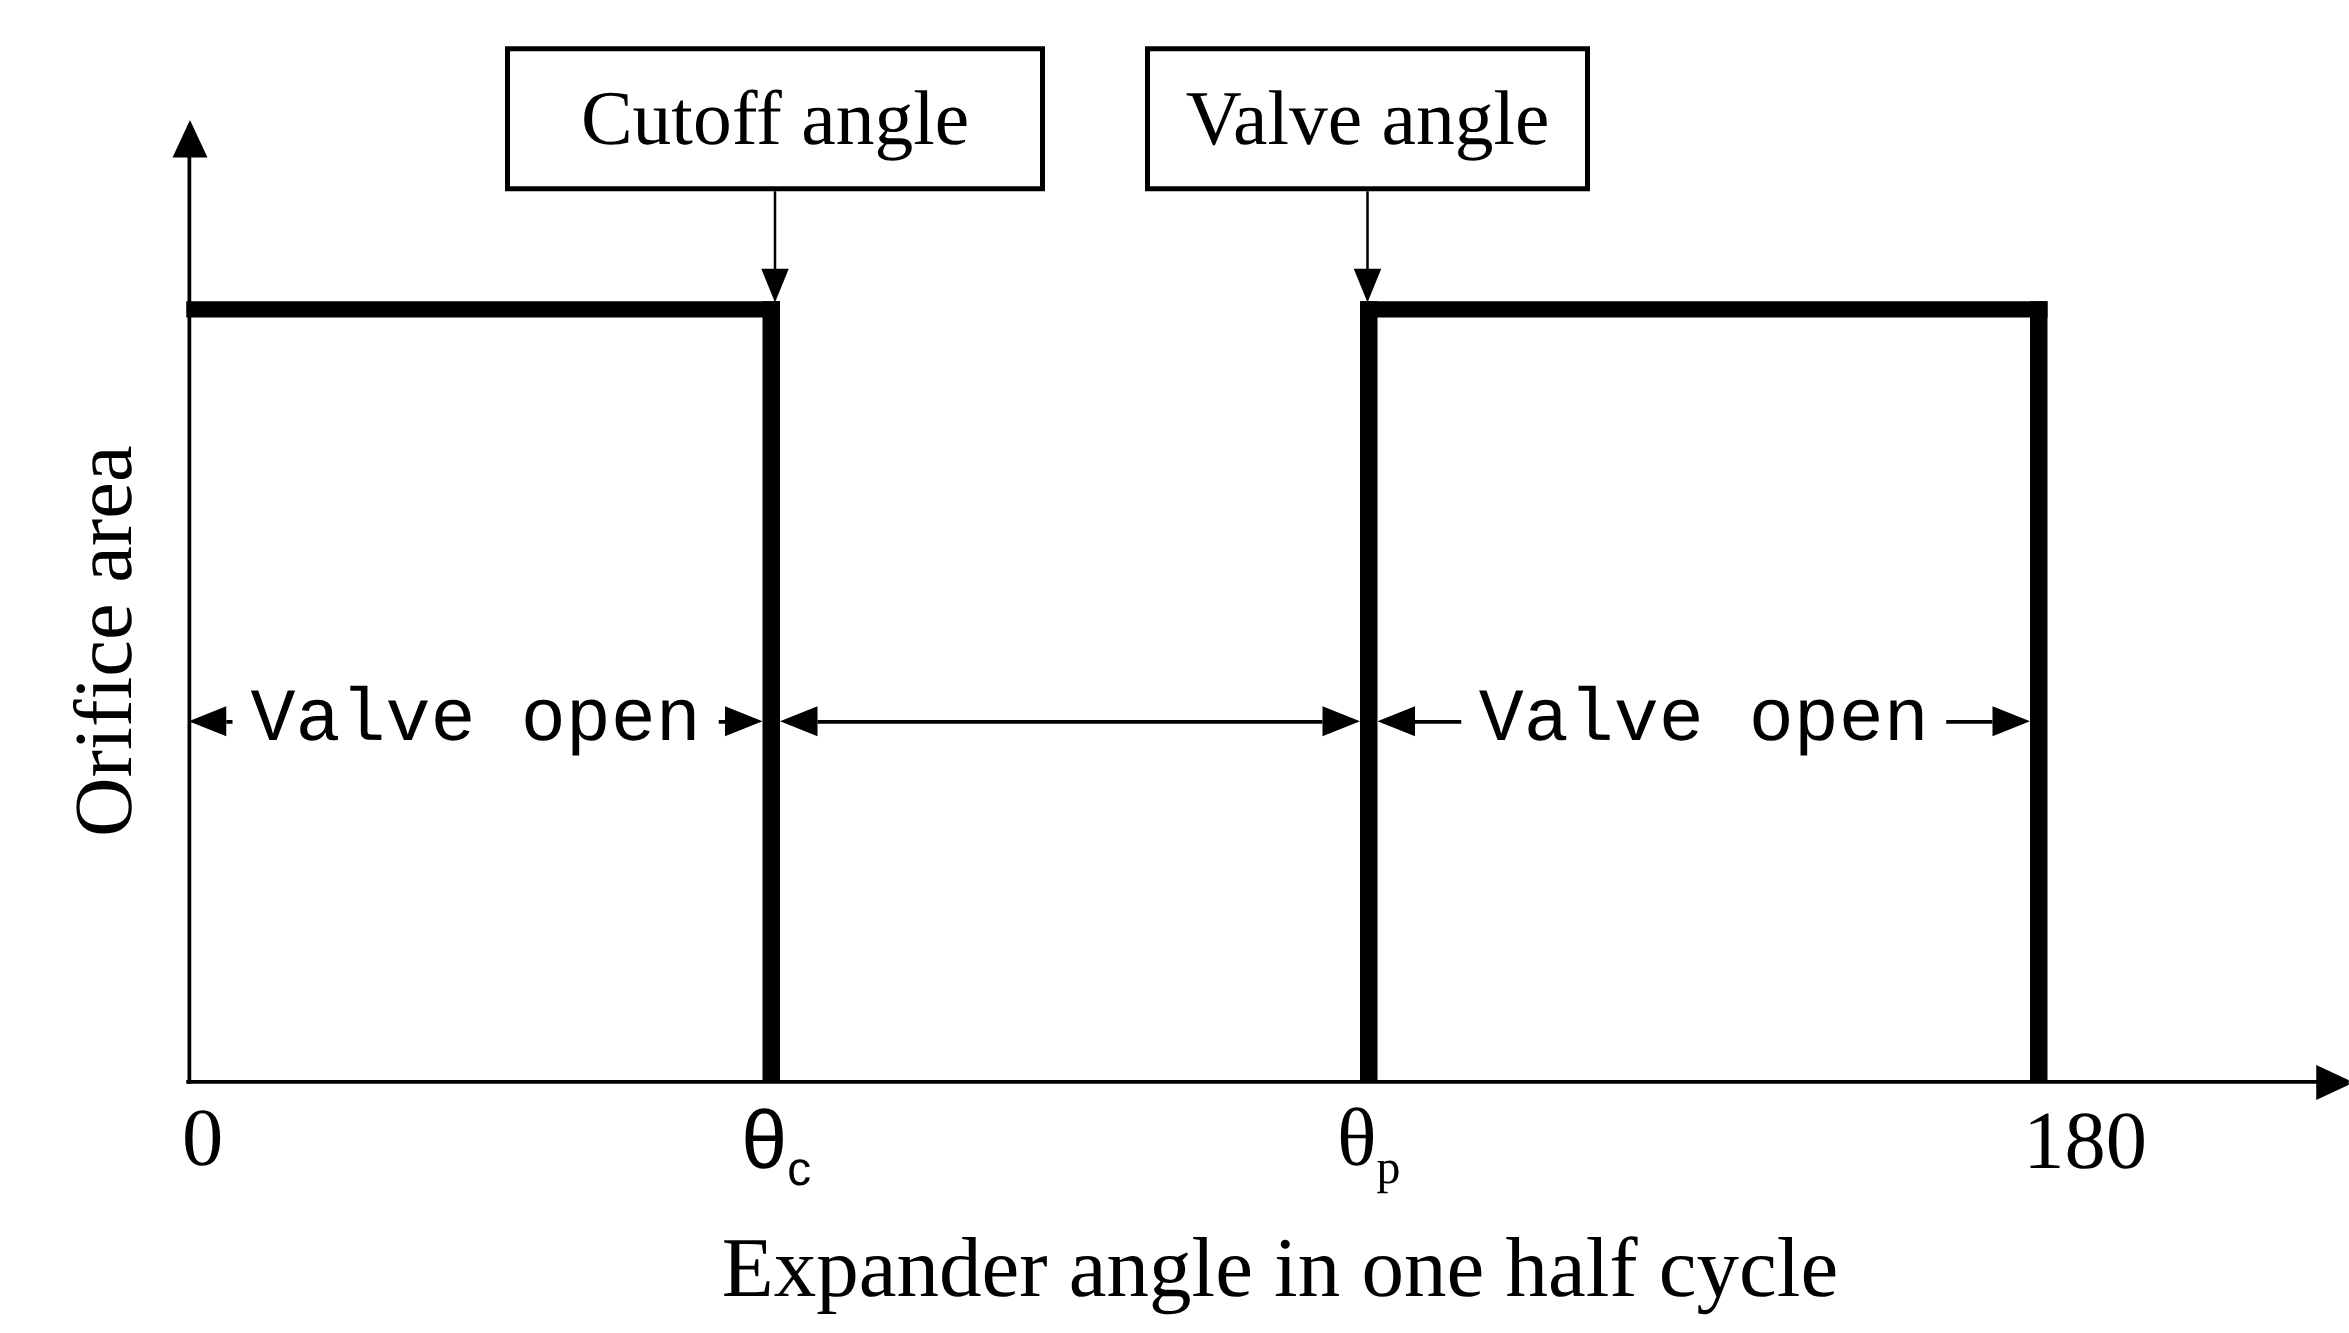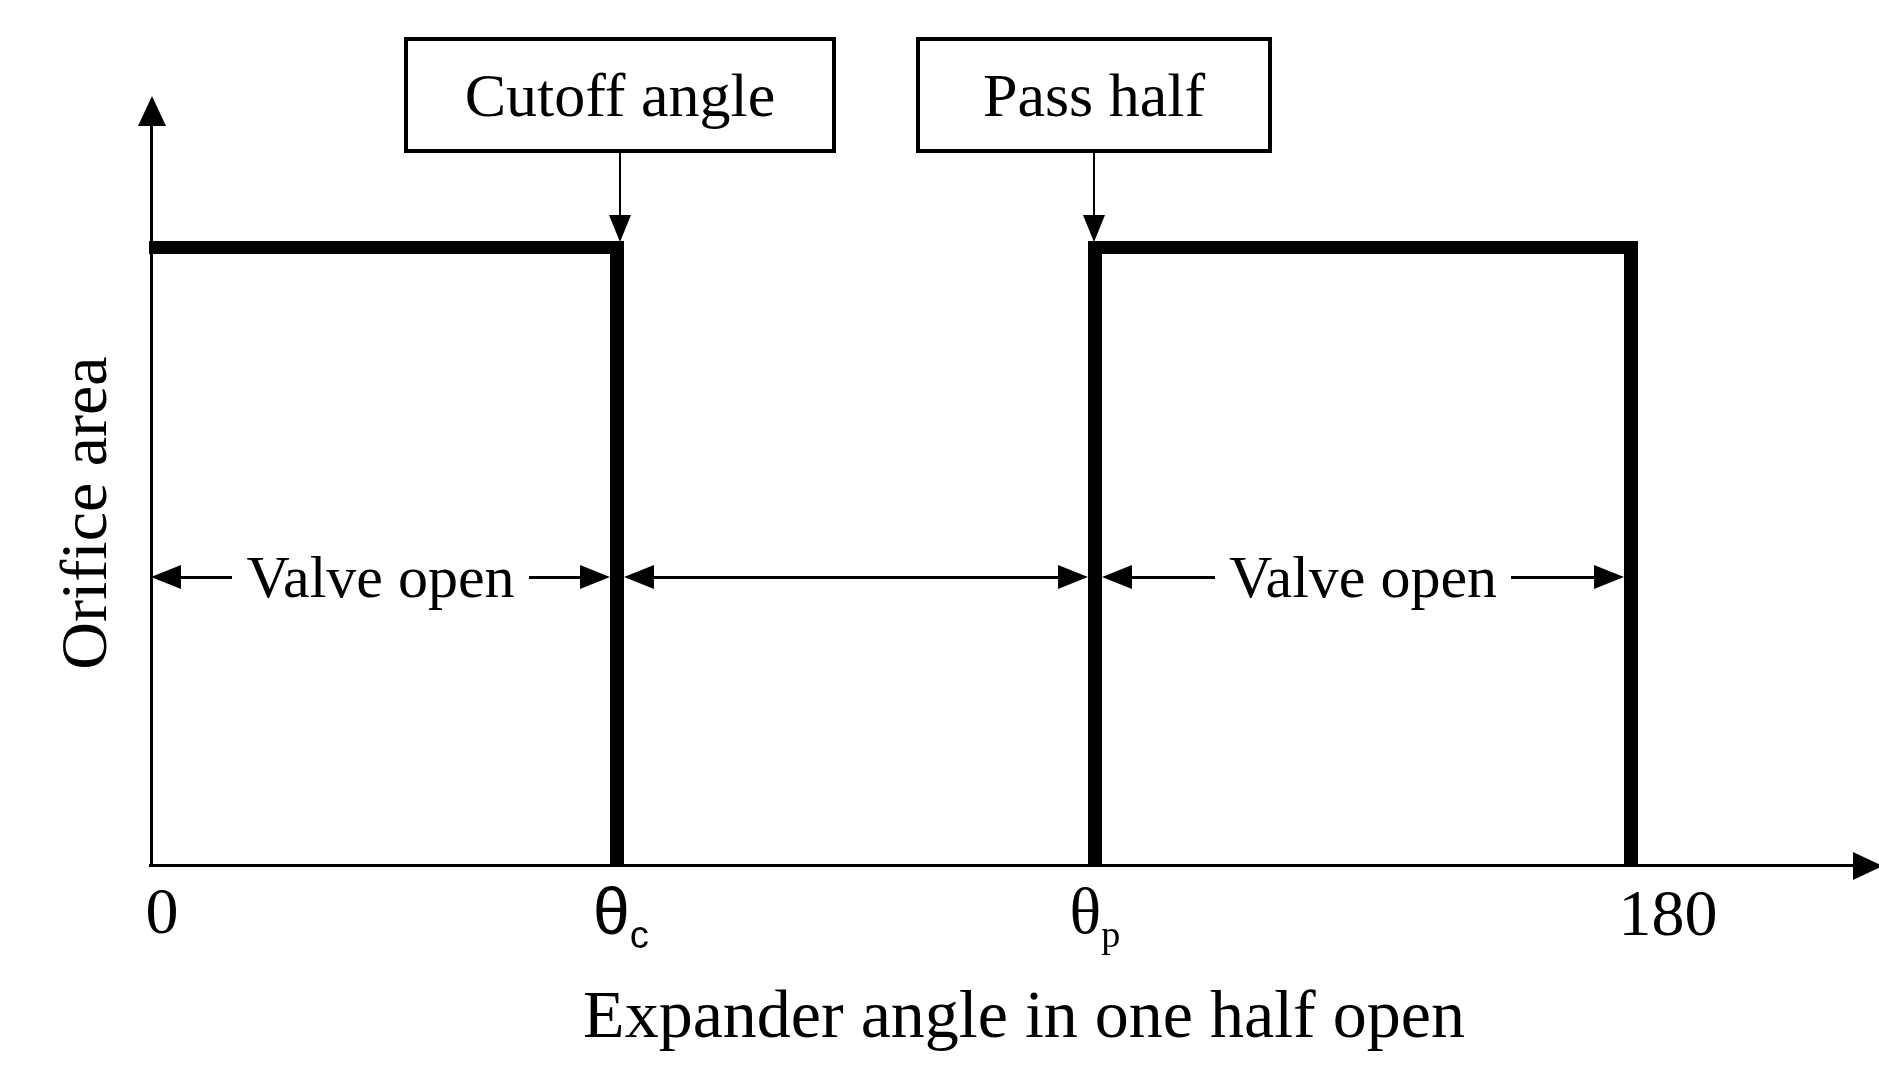--- a/index.html
+++ b/index.html
@@ -40,21 +40,21 @@
   .pass-head{left:1054px;}
   
   .span-arrow{display:flex;align-items:center;height:64px;top:545px;}
   .ah{width:0;height:0;flex:0 0 auto;}
   .ah-left{border-top:12px solid transparent;border-bottom:12px solid transparent;
     border-right:30px solid #000;}
   .ah-right{border-top:12px solid transparent;border-bottom:12px solid transparent;
     border-left:30px solid #000;}
   .span-shaft{flex:1 1 auto;height:3px;background:#000;}
   .span-label{flex:0 0 auto;font-size:60px;line-height:1;padding:0 14px;
-    white-space:nowrap;}
+    white-space:nowrap;font-family:Liberation Mono, monospace;}
   .open1{left:122px;width:459px;}
   .closed{left:595px;width:464px;}
   .open2{left:1073px;width:522px;}
   
   .tick{font-size:66px;line-height:1;text-align:center;white-space:nowrap;}
   .tick-0{left:83px;top:878px;width:100px;}
   .tick-c{left:532px;top:878px;width:120px;font-family:Liberation Sans, sans-serif;}
   .tick-p{left:1006px;top:878px;width:120px;font-family:Liberation Serif, serif;}
   .tick-180{left:1564px;top:880px;width:150px;}
   .tick sub{font-size:0.58em;line-height:0;}
@@ -81,21 +81,21 @@
   <div class="abs ink p2-top"></div>
   <div class="abs ink p2-right"></div>
 
   <div class="abs callout cutoff-box">
     <span>Cutoff angle</span>
   </div>
   <div class="abs ink callout-shaft cutoff-shaft"></div>
   <div class="abs callout-head cutoff-head"></div>
 
   <div class="abs callout pass-box">
-    <span>Pass half</span>
+    <span>Valve angle</span>
   </div>
   <div class="abs ink callout-shaft pass-shaft"></div>
   <div class="abs callout-head pass-head"></div>
 
   <div class="abs span-arrow open1">
     <div class="ah ah-left"></div>
     <div class="span-shaft"></div>
     <div class="span-label">Valve open</div>
     <div class="span-shaft"></div>
     <div class="ah ah-right"></div>
@@ -122,16 +122,16 @@
   <div class="abs tick tick-c">
     <span>θ</span><sub>c</sub>
   </div>
   <div class="abs tick tick-p">
     <span>θ</span><sub>p</sub>
   </div>
   <div class="abs tick tick-180">
     <span>180</span>
   </div>
 
-  <div class="abs xtitle">Expander angle in one half open</div>
+  <div class="abs xtitle">Expander angle in one half cycle</div>
   <div class="abs ytitle">Orifice area</div>
 
 </div>
 
 </body></html>

